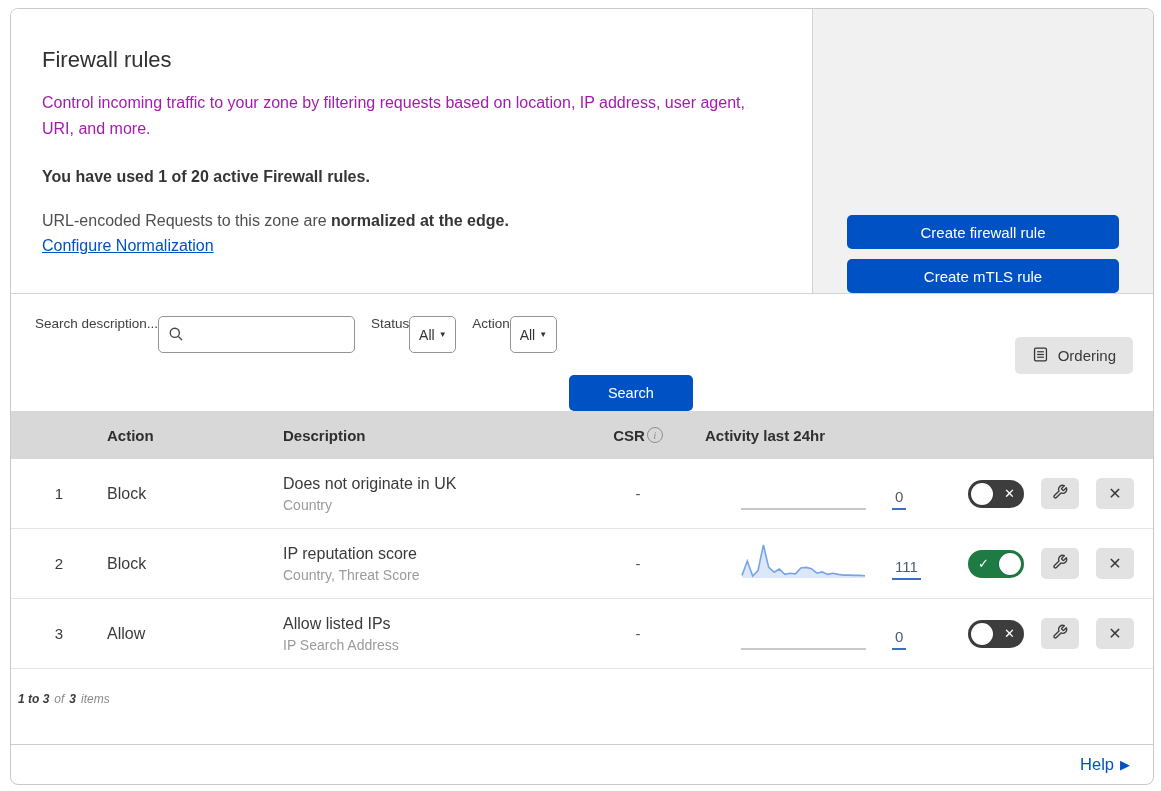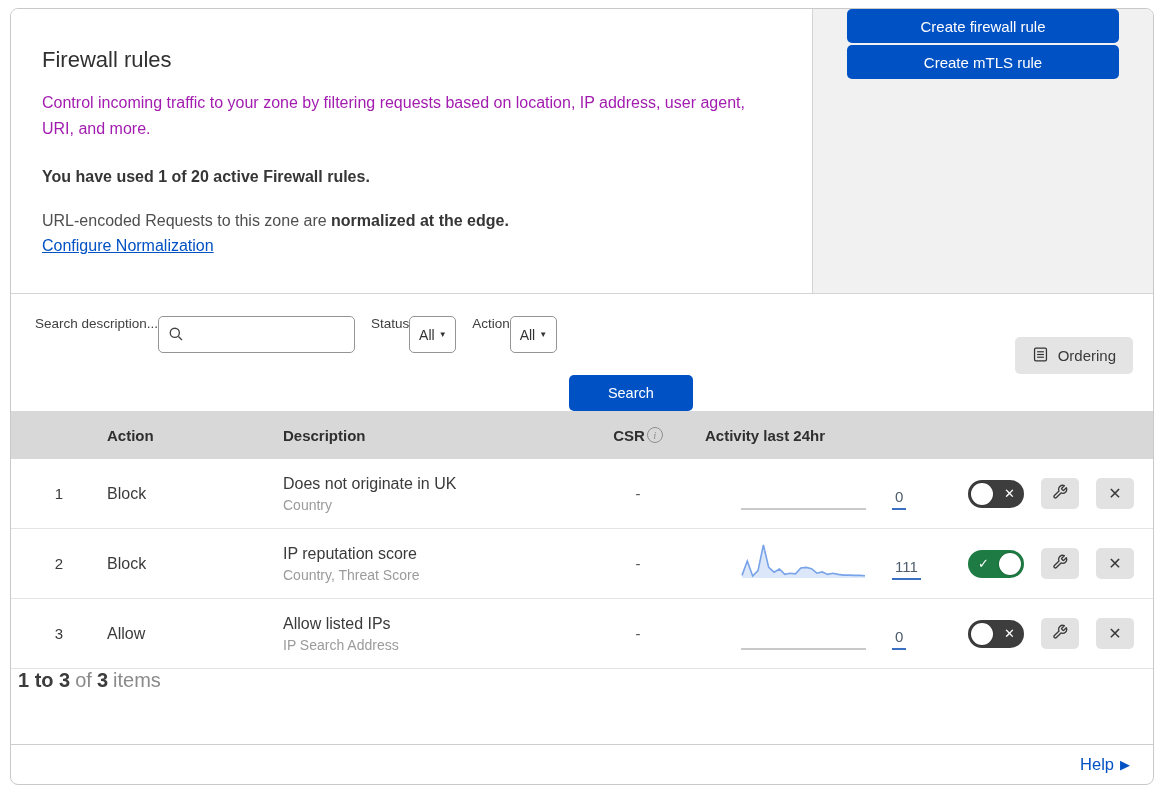--- a/index.html
+++ b/index.html
@@ -6,21 +6,21 @@
   html,body { width:1161px; height:791px; background:#fff;
     font-family:"Liberation Sans","DejaVu Sans",sans-serif; color:#3a3a3a; }
   .container { position:absolute; left:10px; top:8px; width:1144px; height:777px;
     border:1px solid #c9c9c9; border-radius:8px; background:#fff; overflow:hidden;
     display:flex; flex-direction:column; }
 
   
   .top { display:flex; height:285px; border-bottom:1px solid #d4d4d4; flex:0 0 auto; }
   .top-left { flex:0 0 802px; background:#fff; border-right:1px solid #d4d4d4; padding:38px 40px 0 31px; }
   .top-right { flex:1; background:#f1f1f2; display:flex; flex-direction:column;
-    justify-content:flex-start; align-items:center; gap:2px; padding:0 34px; }
+    justify-content:flex-end; align-items:center; gap:10px; padding:0 34px; }
 
   .page-title { font-size:22px; font-weight:400; color:#303030; margin-bottom:17px; }
   .page-desc { font-size:16px; color:#a21caf; line-height:26px; max-width:720px; margin-bottom:26px; }
   .usage-note { font-size:16px; font-weight:700; color:#363636; margin-bottom:26px; }
   .norm-line { font-size:16px; color:#4f4f4f; margin-bottom:7px; }
   .norm-line b { color:#363636; }
   .link { color:#0051c3; text-decoration:underline; font-size:16px; cursor:pointer; }
 
   .btn-primary { display:block; width:100%; height:34px; background:#0051c3; color:#fff;
     font-size:15px; border:none; border-radius:5px; cursor:pointer;
@@ -80,22 +80,22 @@
   .toggle.off .knob { left:3px; }
   .toggle.off .mark { right:9px; }
   .toggle.on { background:#1e7b43; }
   .toggle.on .knob { right:3px; }
   .toggle.on .mark { left:10px; }
   .icon-btn { width:38px; height:31px; background:#e2e2e2; border:none; border-radius:5px;
     display:flex; align-items:center; justify-content:center; cursor:pointer; color:#3a3a3a;
     font-size:16px; font-family:inherit; }
 
   
-  .summary { height:75px; display:flex; align-items:flex-start; padding:0 0 15px 7px;
-    font-size:20px; color:#8a8a8a; flex:0 0 auto; }
+  .summary { height:75px; display:flex; align-items:center; padding:0 0 15px 7px;
+    font-size:12px; color:#8a8a8a; flex:0 0 auto;font-style:italic; }
   .summary b { color:#3c3c3c; margin:0 5px; }
   .summary b:first-child { margin-left:0; }
   .help-bar { border-top:1px solid #cdcdcd; flex:1; display:flex; align-items:center;
     justify-content:flex-end; padding-right:23px; gap:6px; }
   .help-link { color:#0051c3; font-size:16.5px; cursor:pointer; }
   .help-arrow { color:#0051c3; font-size:13px; cursor:pointer; }
 </style>
 </head>
 <body>
 

